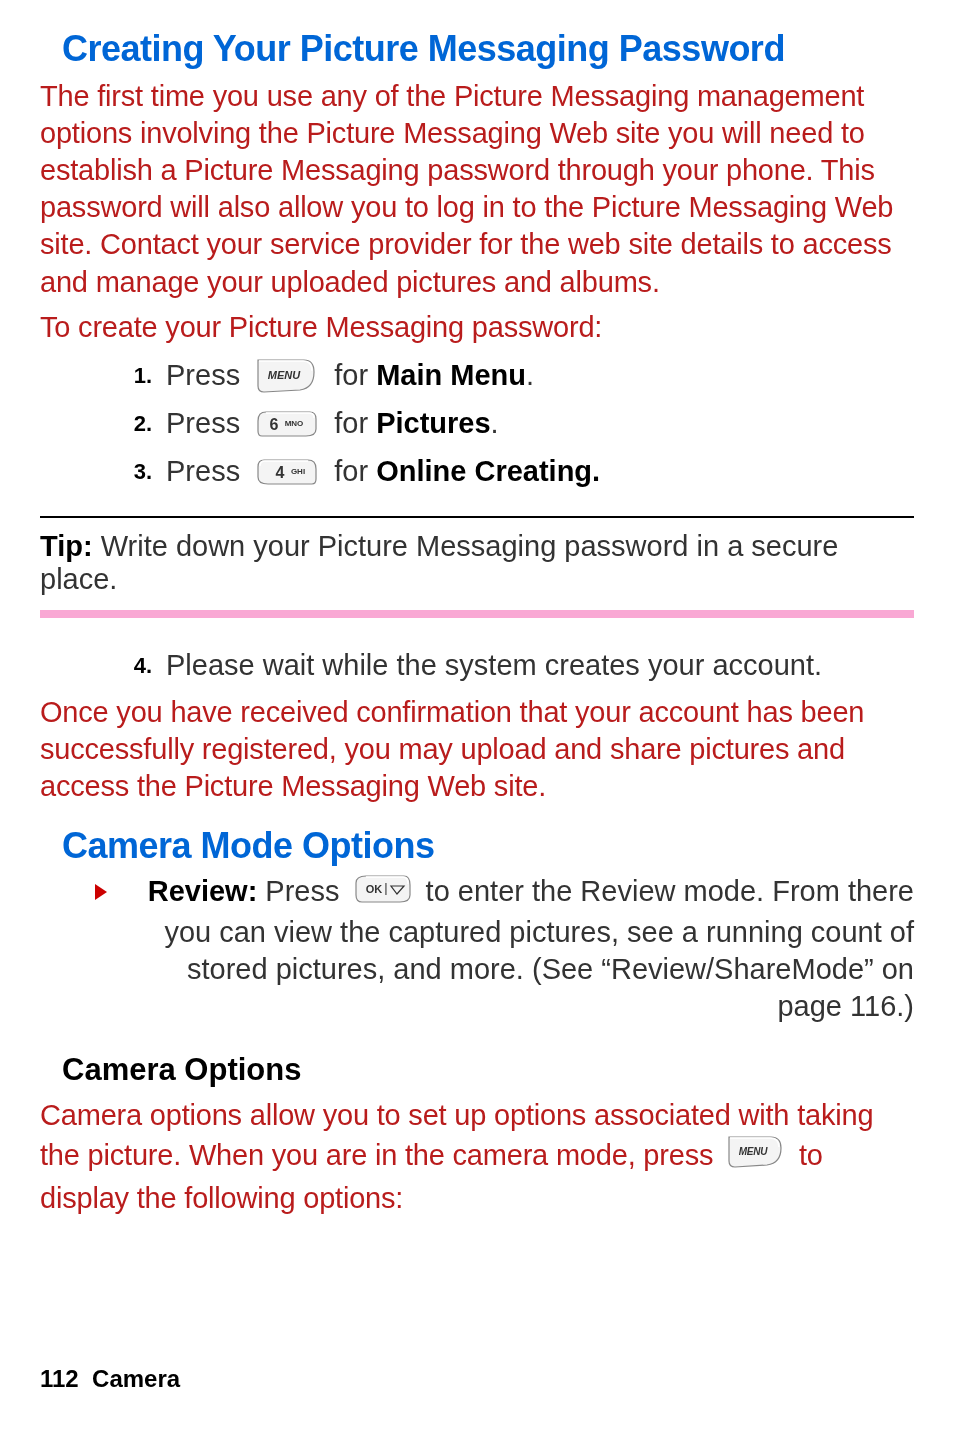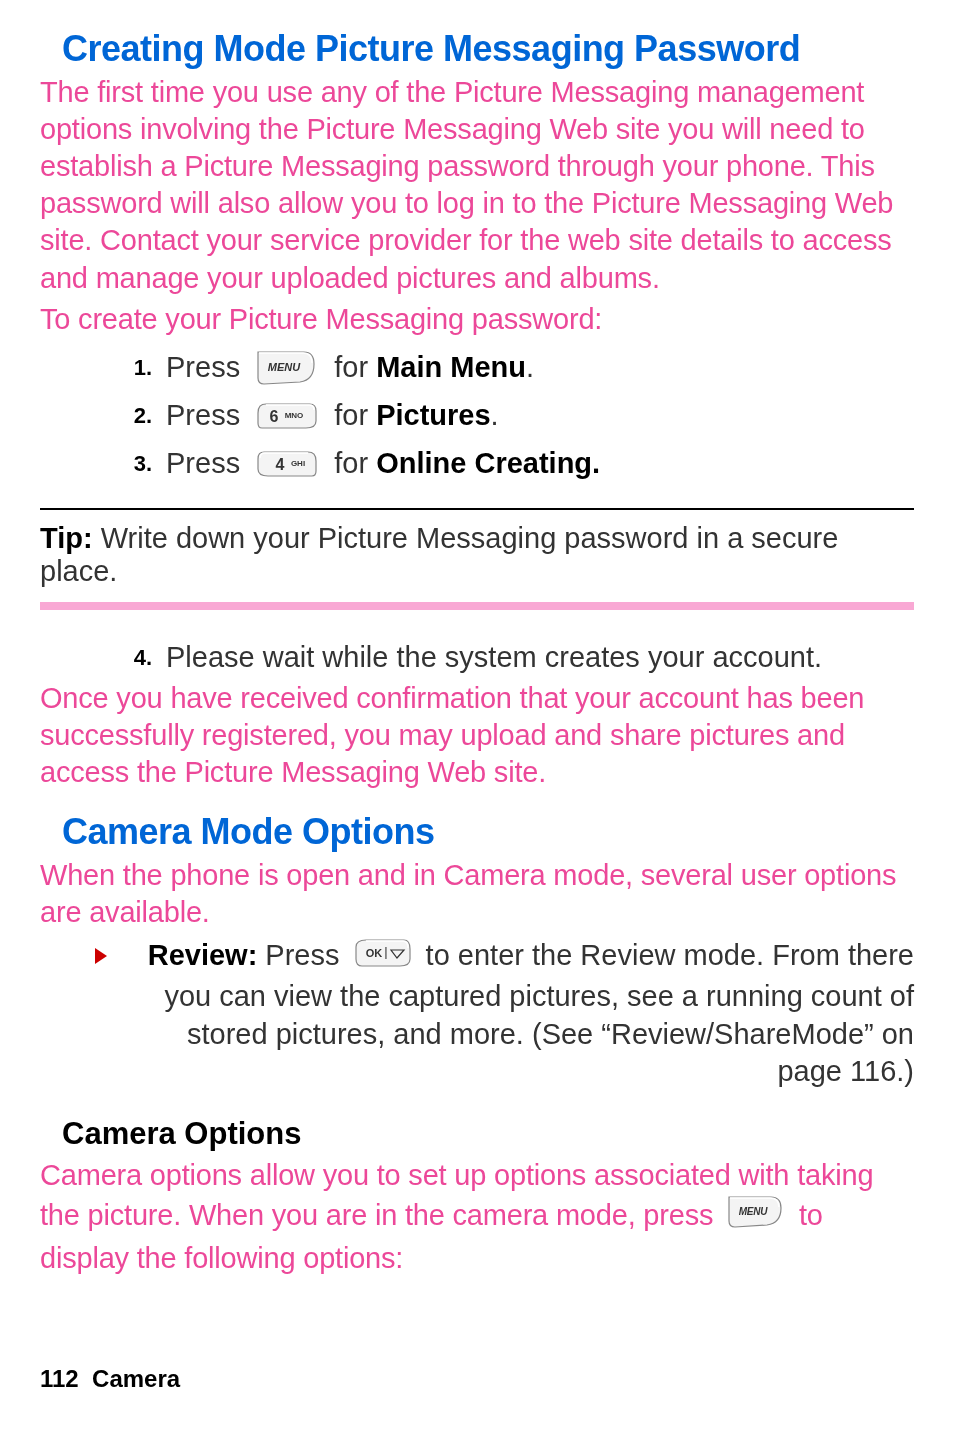--- a/index.html
+++ b/index.html
@@ -15,23 +15,24 @@
     .h1 {
       font-size: 36px;
       font-weight: bold;
       color: #0066d6;
       margin-bottom: 4px;
       padding-left: 22px;
       letter-spacing: -0.5px;
     }
     .body-text {
       font-size: 29px;
-      color: #ec4899;
+      color: #b91c1c;
       line-height: 1.28;
       letter-spacing: -0.2px;
+      margin-top: 8px;
     }
     .para { margin-bottom: 4px; }
     .steps {
       margin-top: 10px;
       margin-bottom: 24px;
     }
     .step-row {
       display: flex;
       align-items: center;
       padding-left: 82px;
@@ -108,21 +109,21 @@
       bottom: 40px;
       left: 40px;
       font-size: 24px;
       font-weight: bold;
       color: #000000;
     }
   </style>
 </head>
 <body>
 
-<div class="h1">Creating Mode Picture Messaging Password</div>
+<div class="h1">Creating Your Picture Messaging Password</div>
 <div class="body-text para">The first time you use any of the Picture Messaging management options involving the Picture Messaging Web site you will need to establish a Picture Messaging password through your phone. This password will also allow you to log in to the Picture Messaging Web site. Contact your service provider for the web site details to access and manage your uploaded pictures and albums.</div>
 <div class="body-text">To create your Picture Messaging password:</div>
 
 <div class="steps">
 
   <div class="step-row">
     <div class="step-num">1.</div>
     <div class="step-text">
       <span class="w">Press </span>
       <span class="icon-cell">
@@ -182,21 +183,20 @@
 </div>
 
 <div class="step-row" style="margin-bottom:2px;">
   <div class="step-num">4.</div>
   <div class="step-text">Please wait while the system creates your account.</div>
 </div>
 <div class="body-text">Once you have received confirmation that your account has been successfully registered, you may upload and share pictures and access the Picture Messaging Web site.</div>
 
 <div class="section2">
   <div class="h1">Camera Mode Options</div>
-  <div class="body-text">When the phone is open and in Camera mode, several user options are available.</div>
   <div class="bullet-block">
     <div class="bullet-row">
       <div class="tri"></div>
       <div class="bullet-text">
         <span class="b">Review: </span><span>Press </span><span class="inline-icon">
           <svg width="58" height="32" viewBox="0 0 58 32">
             <path d="M12 3 L50 3 Q56 3 56 12 L56 22 Q56 29 46 29 L8 29 Q2 29 2 22 L2 10 Q2 3 12 3 Z" fill="#f4f4f4" stroke="#888" stroke-width="1.2"></path>
             <path d="M12 4 L49 4 Q54 4 54 11" fill="none" stroke="#fff" stroke-width="1.5"></path>
             <text x="20" y="20" font-family="Arial" font-size="11" font-weight="bold" fill="#333" text-anchor="middle">OK</text>
             <text x="32" y="19" font-family="Arial" font-size="13" fill="#333" text-anchor="middle">|</text>

